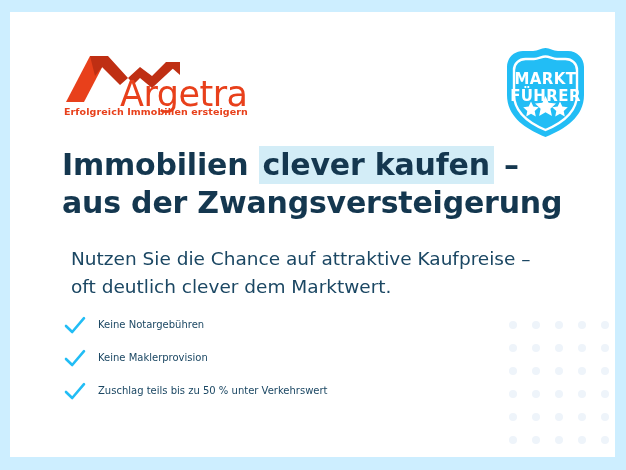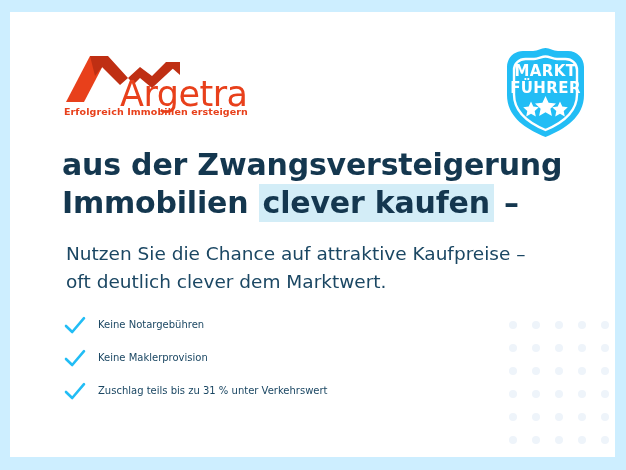--- a/index.html
+++ b/index.html
@@ -95,21 +95,21 @@
     left: 0;
     top: 19px;
     width: 97px;
     text-align: center;
     color: #ffffff;
     font-weight: bold;
     line-height: 1.0;
     font-family: "DejaVu Sans", sans-serif;
     pointer-events: none;
   }
-  .badge-text .l1 { display: block; font-size: 15px; letter-spacing: 0.4px; }
+  .badge-text .l1 { display: block; font-size: 15px; letter-spacing: 0.4px; margin-top: 8px; }
   .badge-text .l2 { display: block; font-size: 15px; letter-spacing: 0.4px; margin-top: 2px; }
 
   
   .headline {
     position: absolute;
     left: 52px;
     top: 134px;
     margin: 0;
     font-size: 30px;
     font-weight: bold;
@@ -123,21 +123,21 @@
   .hl-hi {
     background: #d3edf7;
     padding: 1px 4px 2px 4px;
   }
 
   
   .subhead {
     position: absolute;
     left: 52px;
     top: 224px;
-    margin: 4px;
+    margin: 9px;
     font-size: 18.5px;
     line-height: 1.5;
     color: #1b4763;
     font-family: "DejaVu Sans", sans-serif;
     white-space: nowrap;
   }
   .sub-line { display: block; }
 
   
   .benefits {
@@ -228,22 +228,22 @@
         <polygon points="63,56.5 65.3,61.6 70.8,62.2 66.7,66 67.8,71.5 63,68.7 58.2,71.5 59.3,66 55.2,62.2 60.7,61.6"></polygon>
       </g>
     </svg>
     <div class="badge-text">
       <span class="l1">MARKT</span>
       <span class="l2">FÜHRER</span>
     </div>
   </div>
 
   <h1 class="headline">
+    <span class="hl-line"><span>Immobilien </span><span class="hl-hi">clever kaufen</span><span> –</span></span>
     <span class="hl-line">aus der Zwangsversteigerung</span>
-    <span class="hl-line"><span>Immobilien </span><span class="hl-hi">clever kaufen</span><span> –</span></span>
   </h1>
 
   <p class="subhead">
     <span class="sub-line">Nutzen Sie die Chance auf attraktive Kaufpreise –</span>
     <span class="sub-line">oft deutlich clever dem Marktwert.</span>
   </p>
 
   <ul class="benefits">
     <li class="benefit">
       <svg class="check-icon" viewBox="0 0 22 20">
@@ -254,17 +254,17 @@
     <li class="benefit">
       <svg class="check-icon" viewBox="0 0 22 20">
         <path d="M2 11 L8.2 17 L20 3.2" fill="none" stroke="#22bdf5" stroke-width="2.6" stroke-linecap="round" stroke-linejoin="round"></path>
       </svg>
       <span class="benefit-label">Keine Maklerprovision</span>
     </li>
     <li class="benefit">
       <svg class="check-icon" viewBox="0 0 22 20">
         <path d="M2 11 L8.2 17 L20 3.2" fill="none" stroke="#22bdf5" stroke-width="2.6" stroke-linecap="round" stroke-linejoin="round"></path>
       </svg>
-      <span class="benefit-label">Zuschlag teils bis zu 31 % unter Verkehrswert</span>
+      <span class="benefit-label">Zuschlag teils bis zu 50 % unter Verkehrswert</span>
     </li>
   </ul>
 
 </div>
 
 </body></html>

